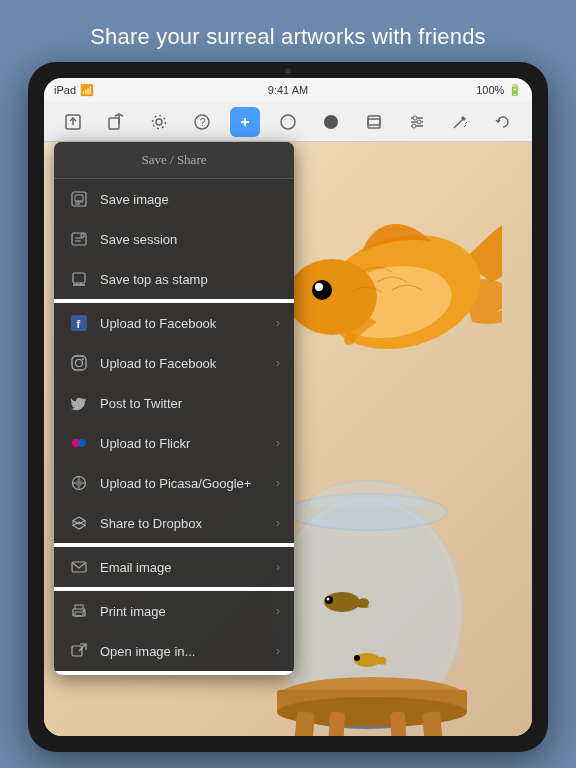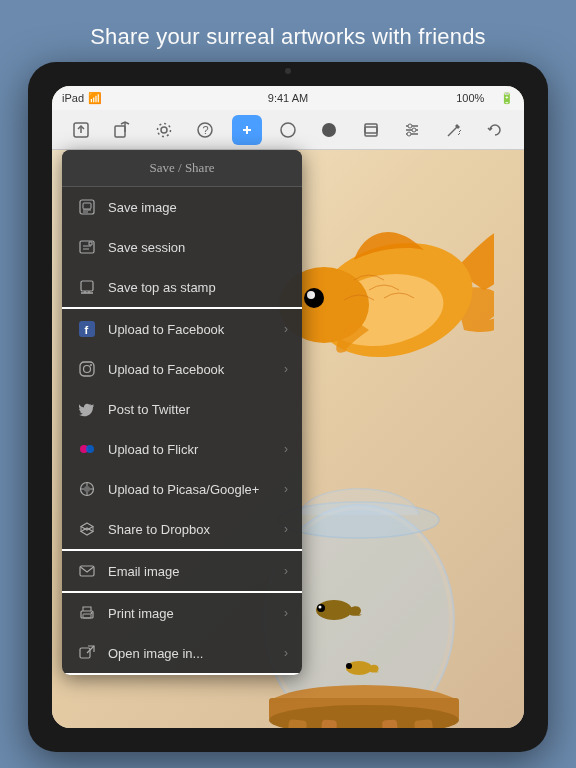--- a/index.html
+++ b/index.html
@@ -21,21 +21,21 @@
       text-align: center;
       padding: 24px 20px 12px;
       letter-spacing: 0.2px;
     }
 
     .ipad-frame {
       width: 520px;
       height: 690px;
       background: #1a1a1a;
       border-radius: 28px;
-      padding: 24px;
+      padding: 16px;
       position: relative;
       box-shadow: 0 10px 40px rgba(0,0,0,0.5);
     }
 
     .ipad-screen {
       width: 100%;
       height: 100%;
       background: #e8d8c0;
       border-radius: 18px;
       overflow: hidden;
@@ -51,21 +51,21 @@
       justify-content: space-between;
       padding: 0 10px;
       font-size: 11px;
       color: #333;
       position: relative;
       z-index: 10;
     }
 
     .status-left { display: flex; align-items: center; gap: 4px; }
     .status-center { position: absolute; left: 50%; transform: translateX(-50%); font-weight: 500; }
-    .status-right { display: flex; align-items: center; gap: 16px; }
+    .status-right { display: flex; align-items: center; gap: 4px; }
 
     
     .toolbar {
       height: 40px;
       background: #f0f0f0;
       border-bottom: 1px solid #ccc;
       display: flex;
       align-items: center;
       justify-content: space-around;
       padding: 0 8px;
@@ -118,21 +118,21 @@
       padding: 10px 14px;
       text-align: center;
       color: #aaa;
       font-size: 13px;
       border-bottom: 1px solid #555;
       background: #3a3a3a;
       font-family: Liberation Serif, serif;
     }
 
     .menu-section {
-      border-bottom: 2px solid #ffffff;
+      border-bottom: 4px solid #ffffff;
     }
 
     .menu-item {
       display: flex;
       align-items: center;
       padding: 9px 14px;
       color: #e0e0e0;
       font-size: 13px;
       cursor: pointer;
       position: relative;

